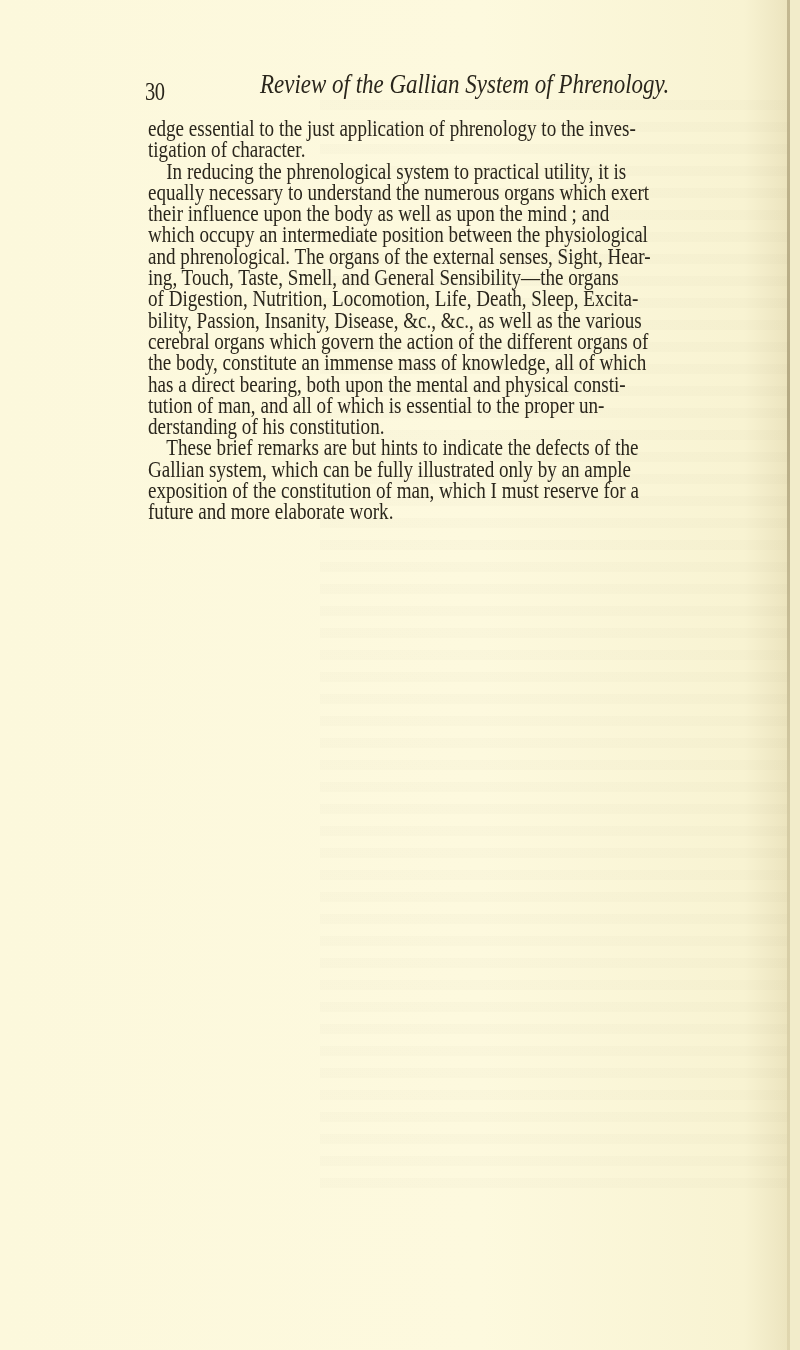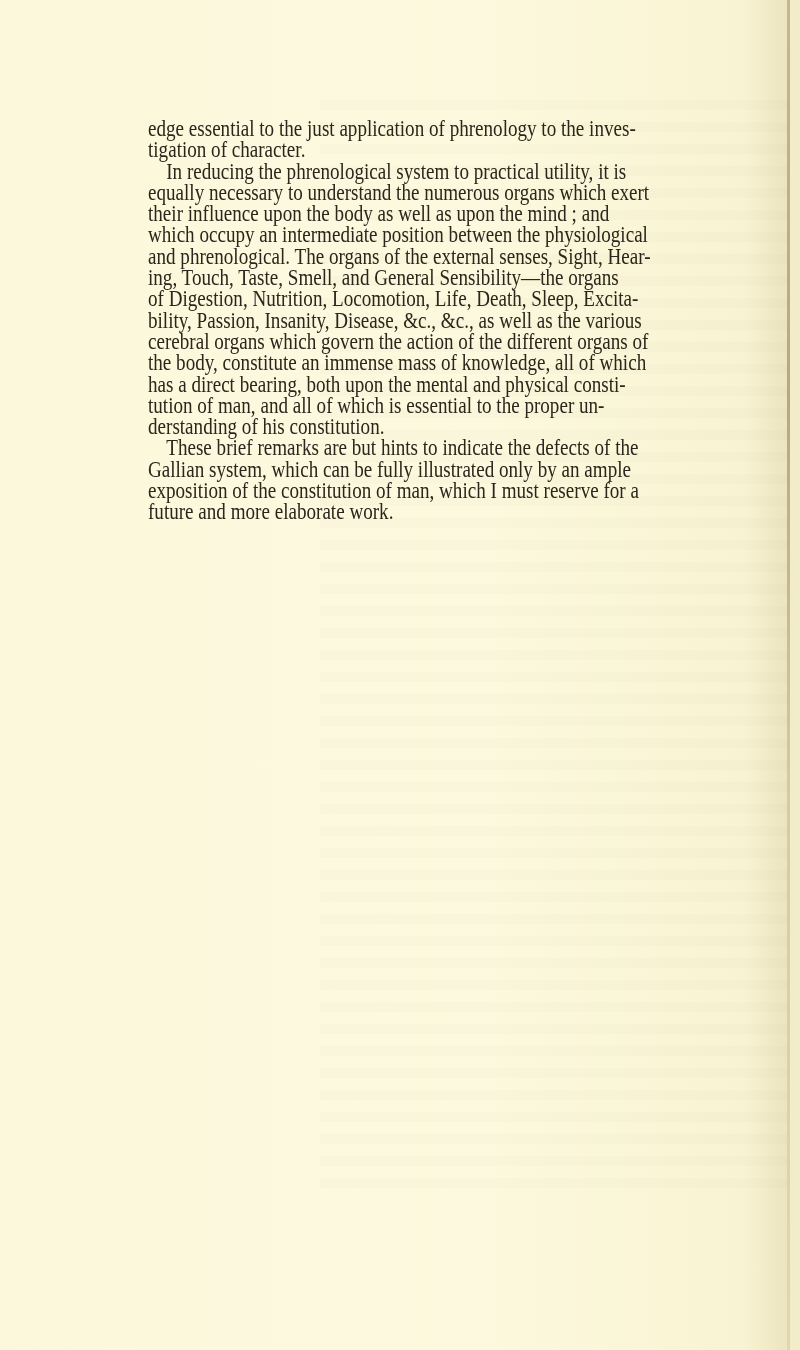--- a/index.html
+++ b/index.html
@@ -84,20 +84,24 @@
     }
   </style>
 </head>
 <body>
 
 <div class="page">
   <div class="bleed"></div>
   <div class="gutter-edge-2"></div>
   <div class="gutter-edge"></div>
 
+  <div class="header">
+    <span class="page-number">30</span>
+    <span class="running-title">Review of the Gallian System of Phrenology.</span>
+  </div>
 
   <div class="body-text">
     <div>
       <span class="line" style="margin-top:6px;">edge essential to the just application of phrenology to the inves-</span>
       <span class="line">tigation of character.</span>
     </div>
     <div>
       <span class="line indent">In reducing the phrenological system to practical utility, it is</span>
       <span class="line">equally necessary to understand the numerous organs which exert</span>
       <span class="line">their influence upon the body as well as upon the mind ; and</span>

